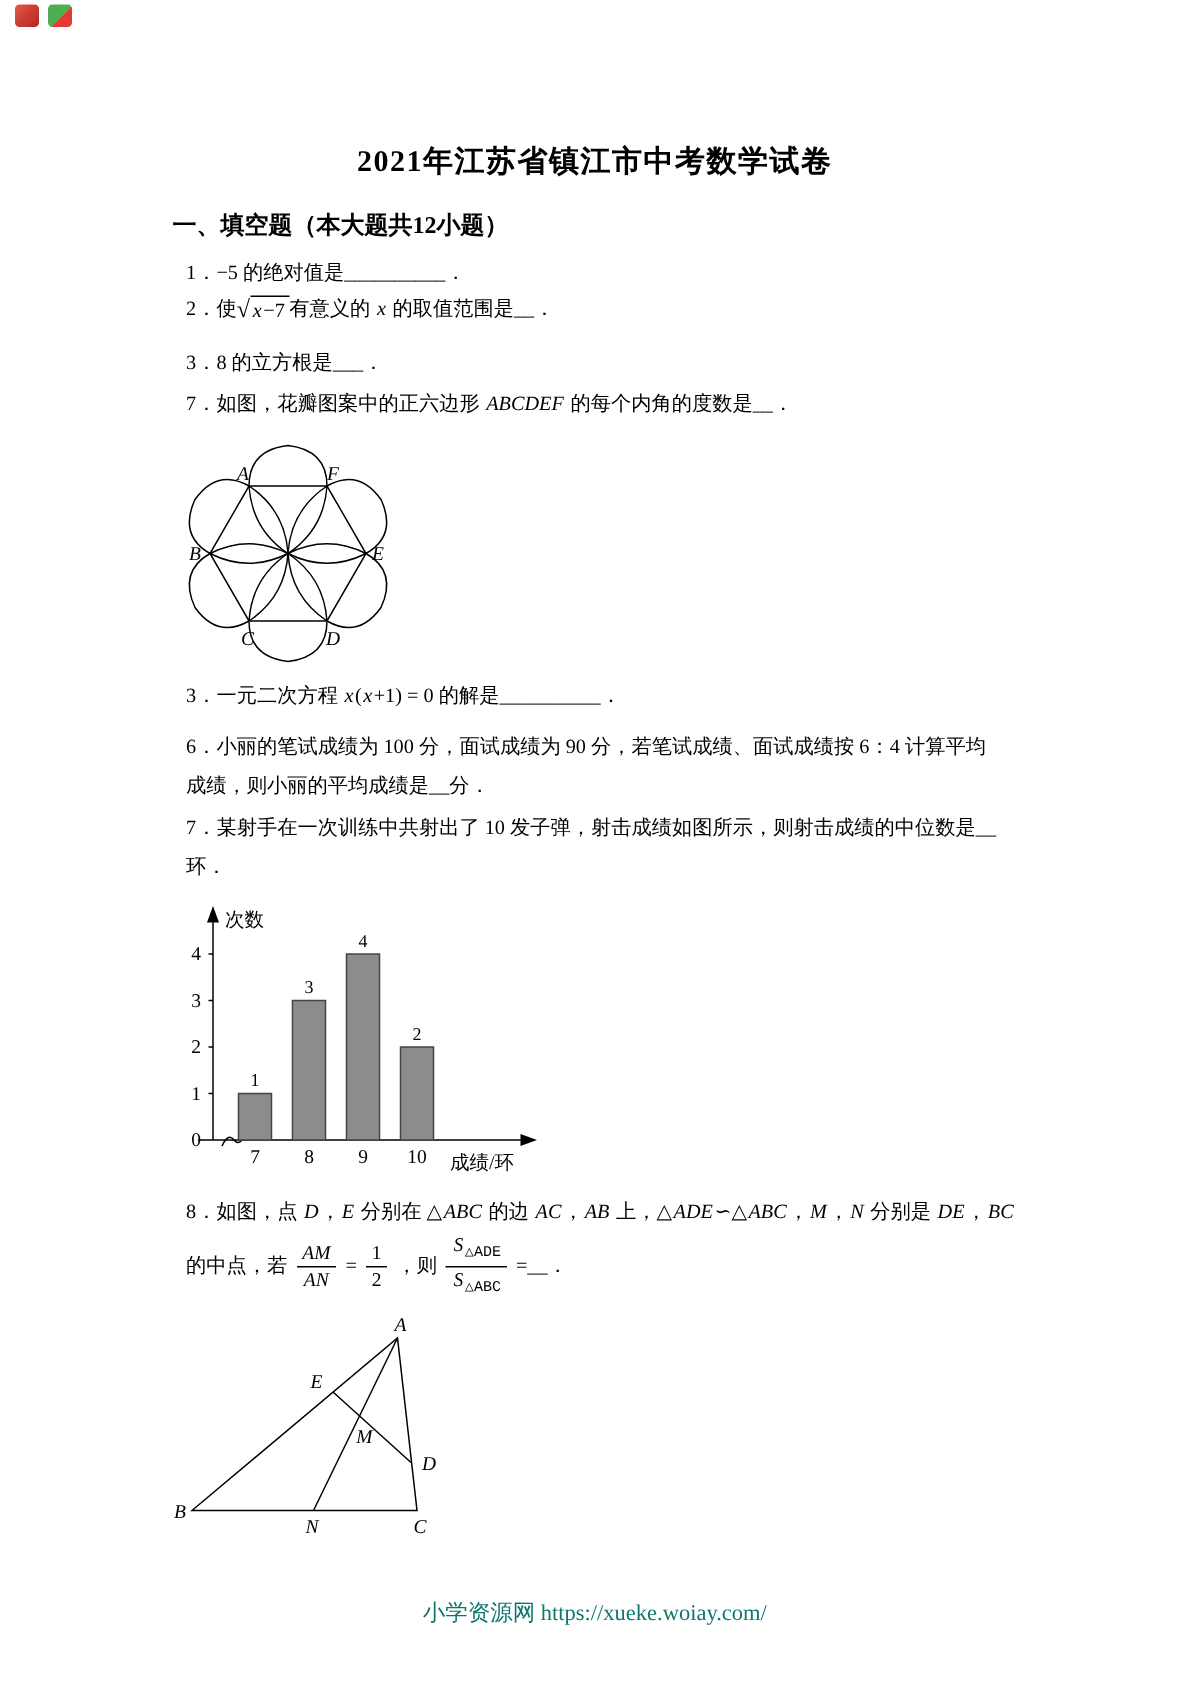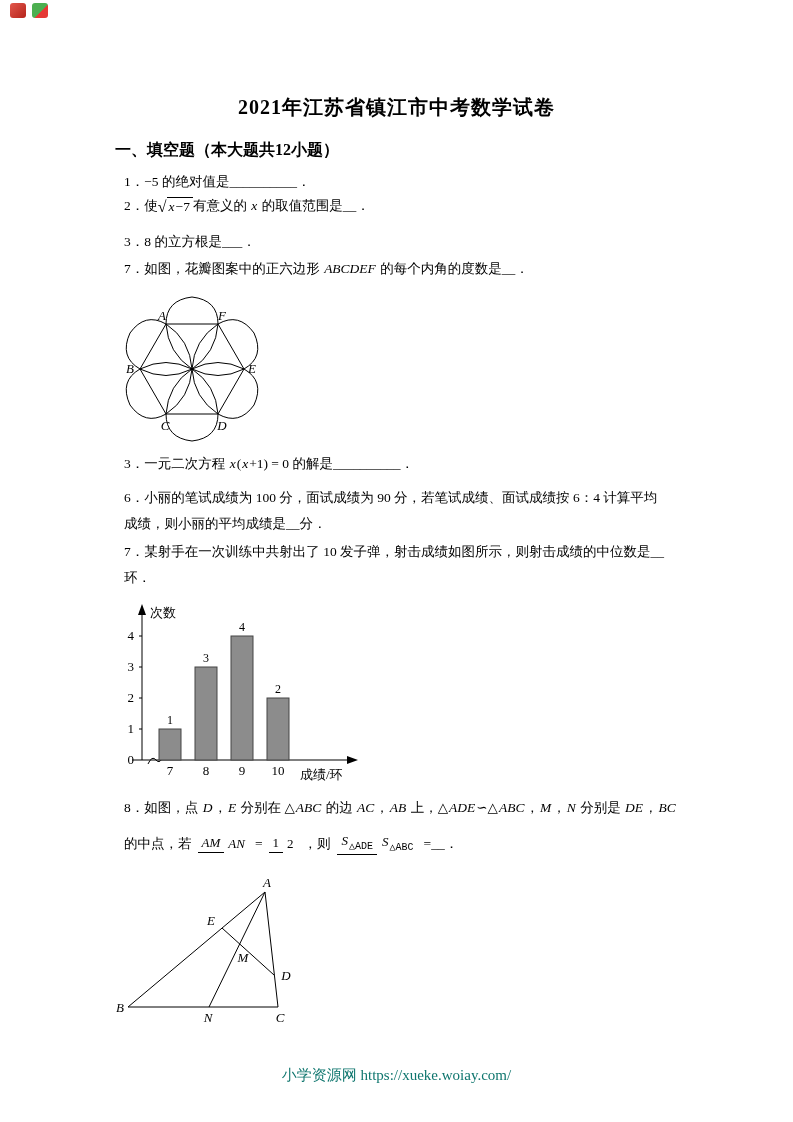--- a/index.html
+++ b/index.html
@@ -16,21 +16,21 @@
   }
   .section { left:115px; top:140px; font-size:16px; font-weight:bold; }
   .qline { position:absolute; left:124px; white-space:nowrap; line-height:18px; }
   .mv { font-style:italic; font-family:"Liberation Serif",serif; padding:0 1px; }
   
   .sqrt { display:inline-flex; align-items:flex-start; vertical-align:middle; }
   .rsign { font-size:16px; line-height:16px; position:relative; top:2px; }
   .rbar { border-top:1px solid #000; padding:0 3px 0 1px; }
   
   .qflex { display:flex; align-items:center; gap:4px; }
-  .frac { display:inline-flex; align-items:center;
+  .frac { display:inline-flex; flex-direction:column; align-items:center;
           font-size:13px; line-height:1.25; margin:0 2px; }
   .frac .num { border-bottom:1px solid #000; padding:0 4px; display:block; text-align:center; }
   .frac .den { padding:0 4px; display:block; text-align:center; }
   .ssub { font-size:10px;font-family:Liberation Mono, monospace; }
   
   .figlabel text {
     font-style:italic; font-size:13px; font-family:"Liberation Serif",serif;
     fill:#000; text-anchor:middle;
   }
   svg { font-family:"Liberation Serif","DejaVu Serif",serif; }

